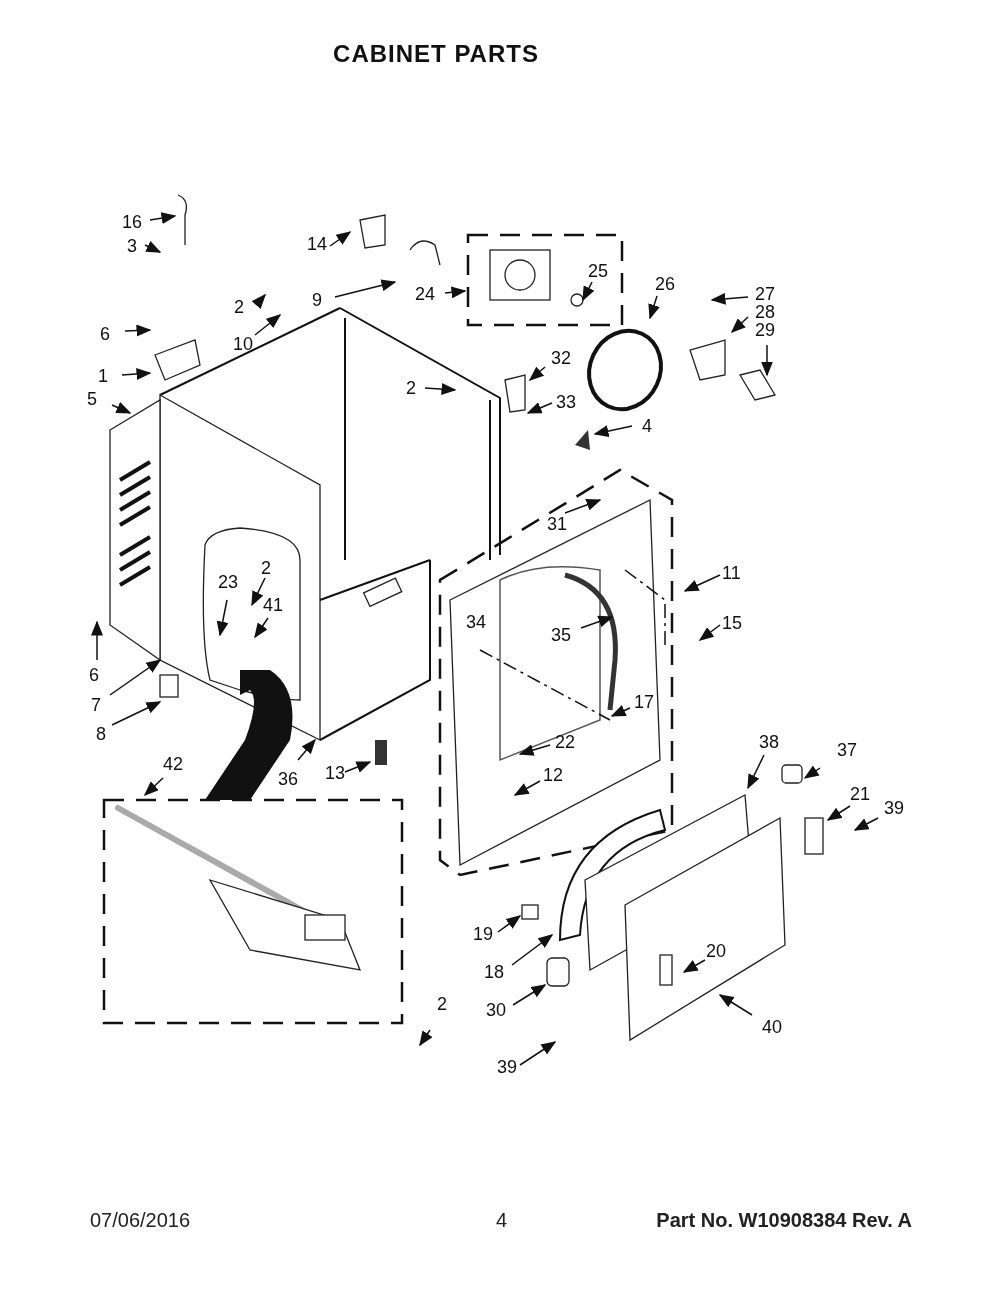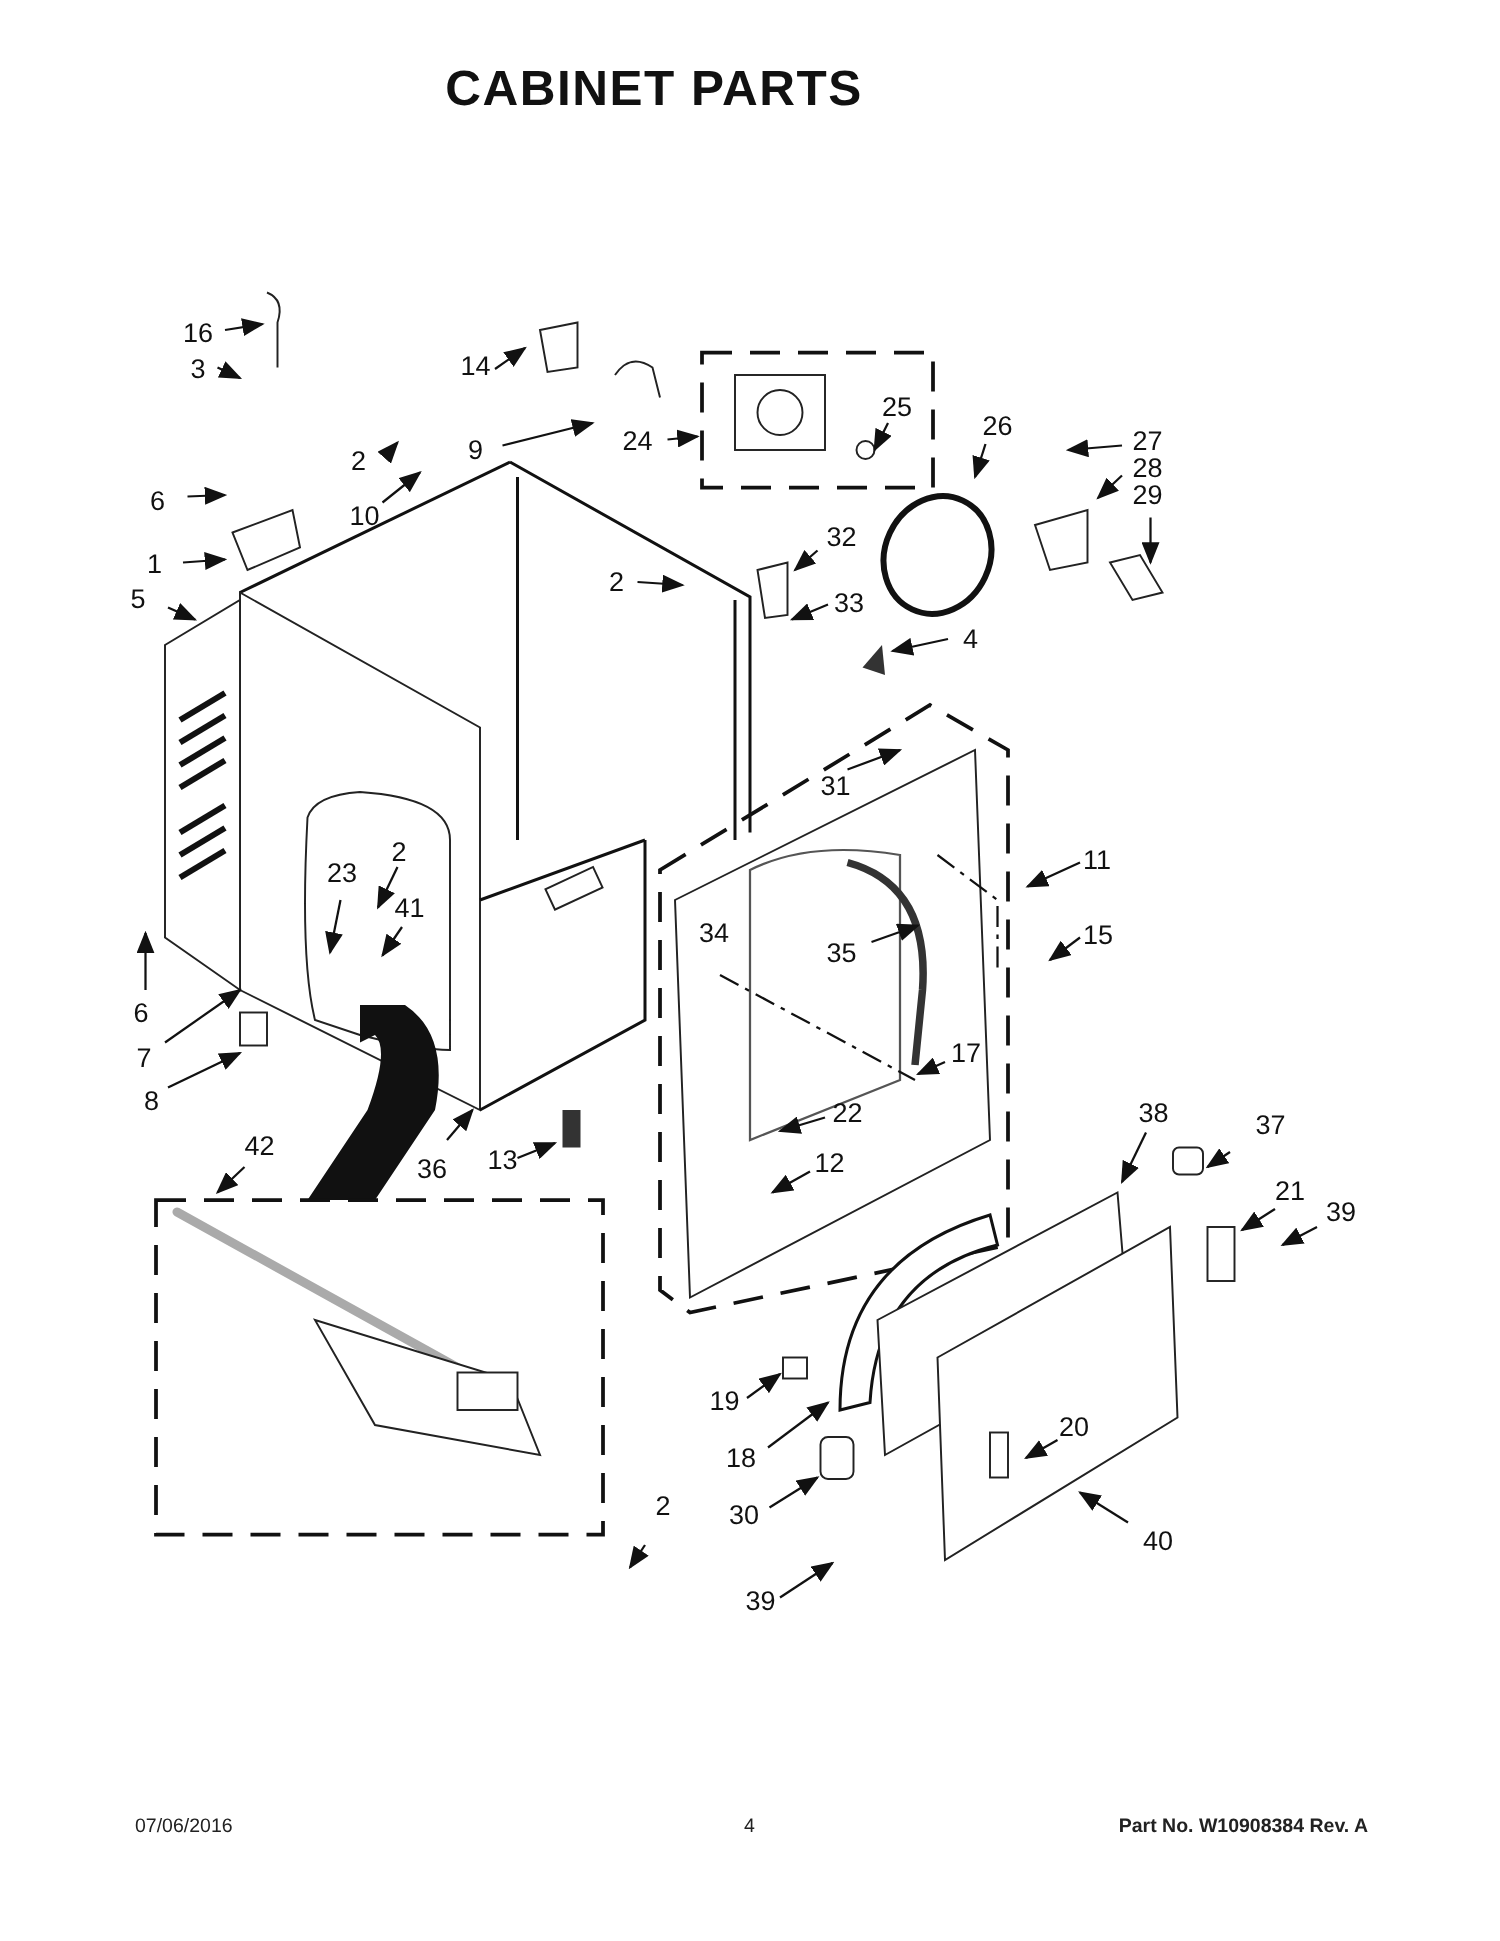--- a/index.html
+++ b/index.html
@@ -1,20 +1,20 @@
 <!DOCTYPE html>
 <html><head>
 <meta charset="utf-8">
 <style>
   html, body { margin: 0; padding: 0; background: #ffffff; }
   body { width: 1000px; height: 1294px; position: relative; overflow: hidden;
          font-family: "Liberation Sans", sans-serif; color: #111; }
   .title { position: absolute; top: 40px; left: 0; width: 872px; text-align: center;
-           font-weight: bold; font-size: 33px; letter-spacing: 1px; }
-  .footer { position: absolute; top: 1209px; font-size: 13px; color: #222; }
+           font-weight: bold; font-size: 24px; letter-spacing: 1px; }
+  .footer { position: absolute; top: 1209px; font-size: 20px; color: #222; }
   .f-date { left: 90px; }
   .f-page { left: 496px; }
   .f-part { right: 88px; font-weight: bold; }
   svg.diagram { position: absolute; left: 0; top: 0; }
   .callout { font-family: "Liberation Sans", sans-serif; font-size: 18px; fill: #111; }
   .line { stroke: #111; stroke-width: 2; fill: none; }
   .thin { stroke: #222; stroke-width: 1.3; fill: #fff; }
   .dash { stroke: #111; stroke-width: 2.5; fill: none; stroke-dasharray: 20 12; }
   .dashdot { stroke: #111; stroke-width: 1.5; fill: none; stroke-dasharray: 14 5 3 5; }
 </style>

